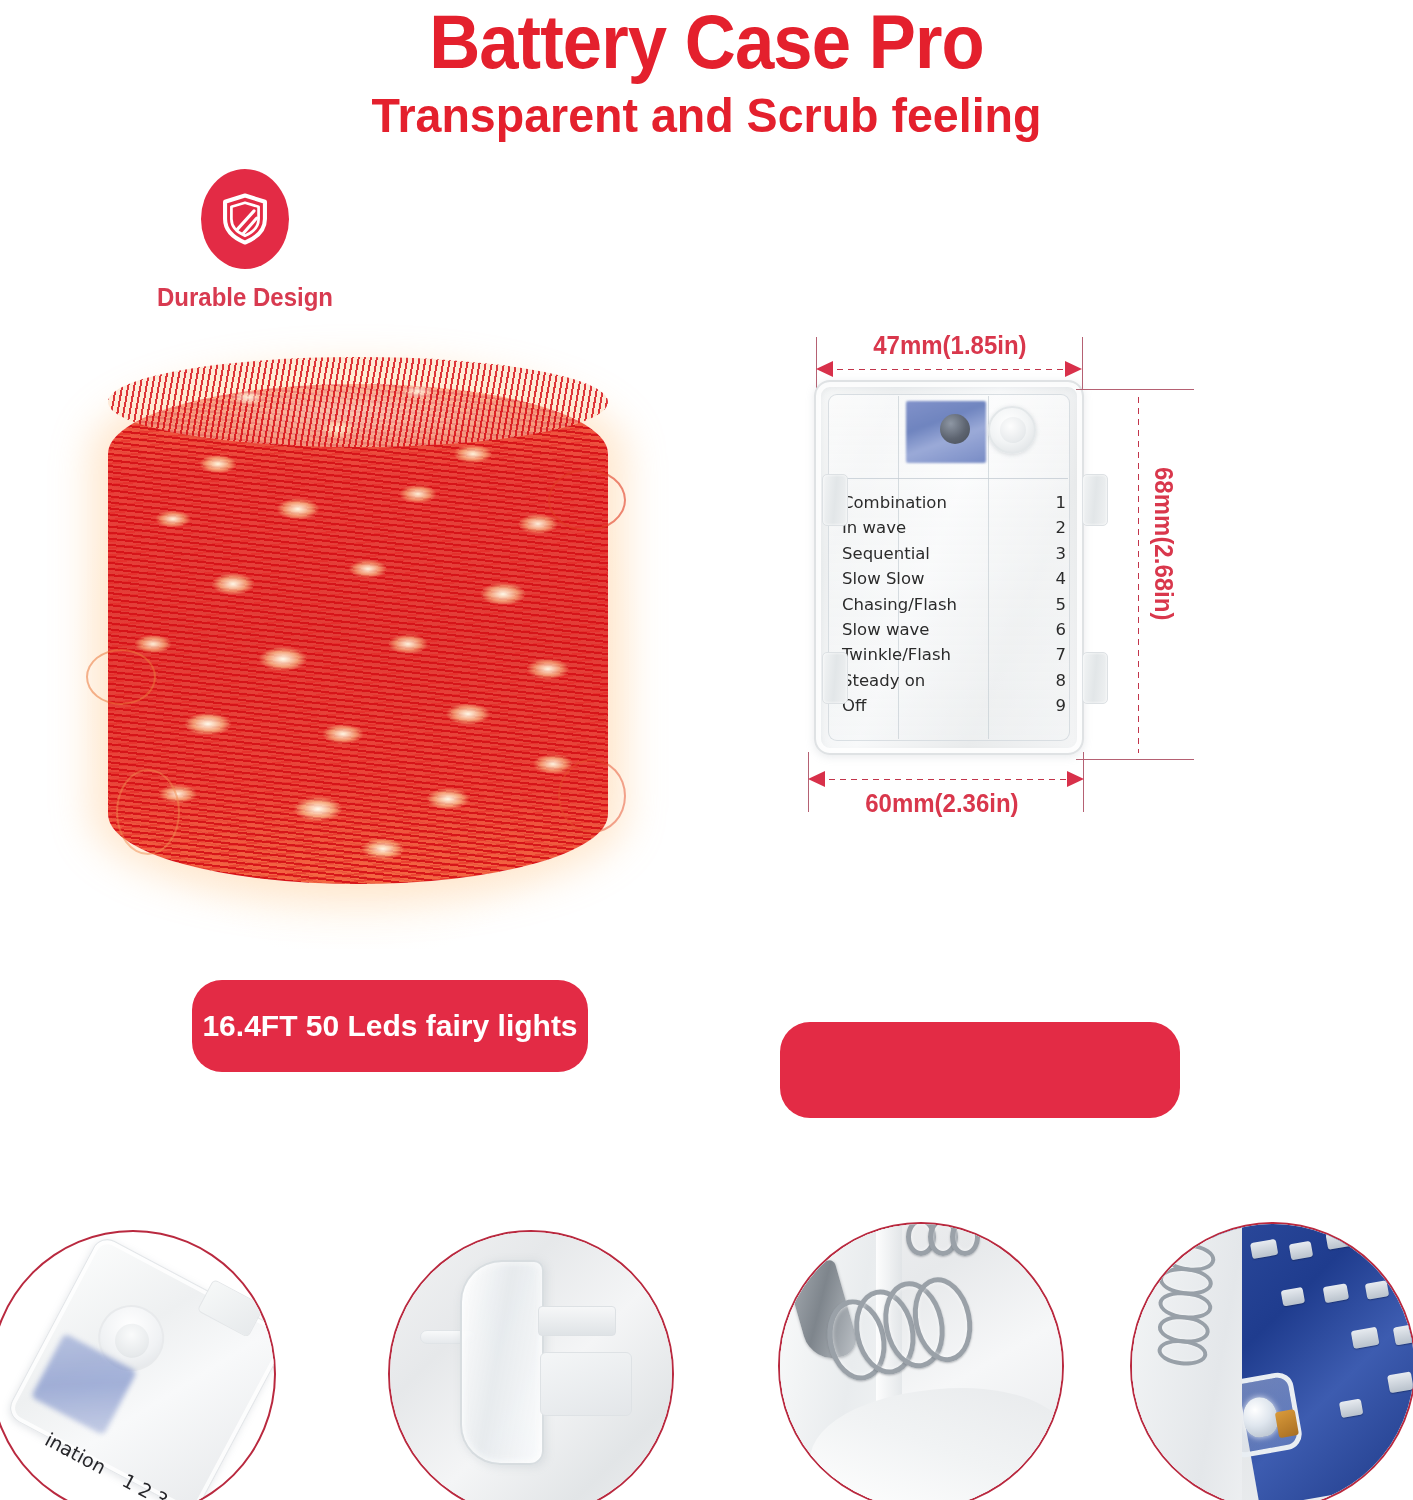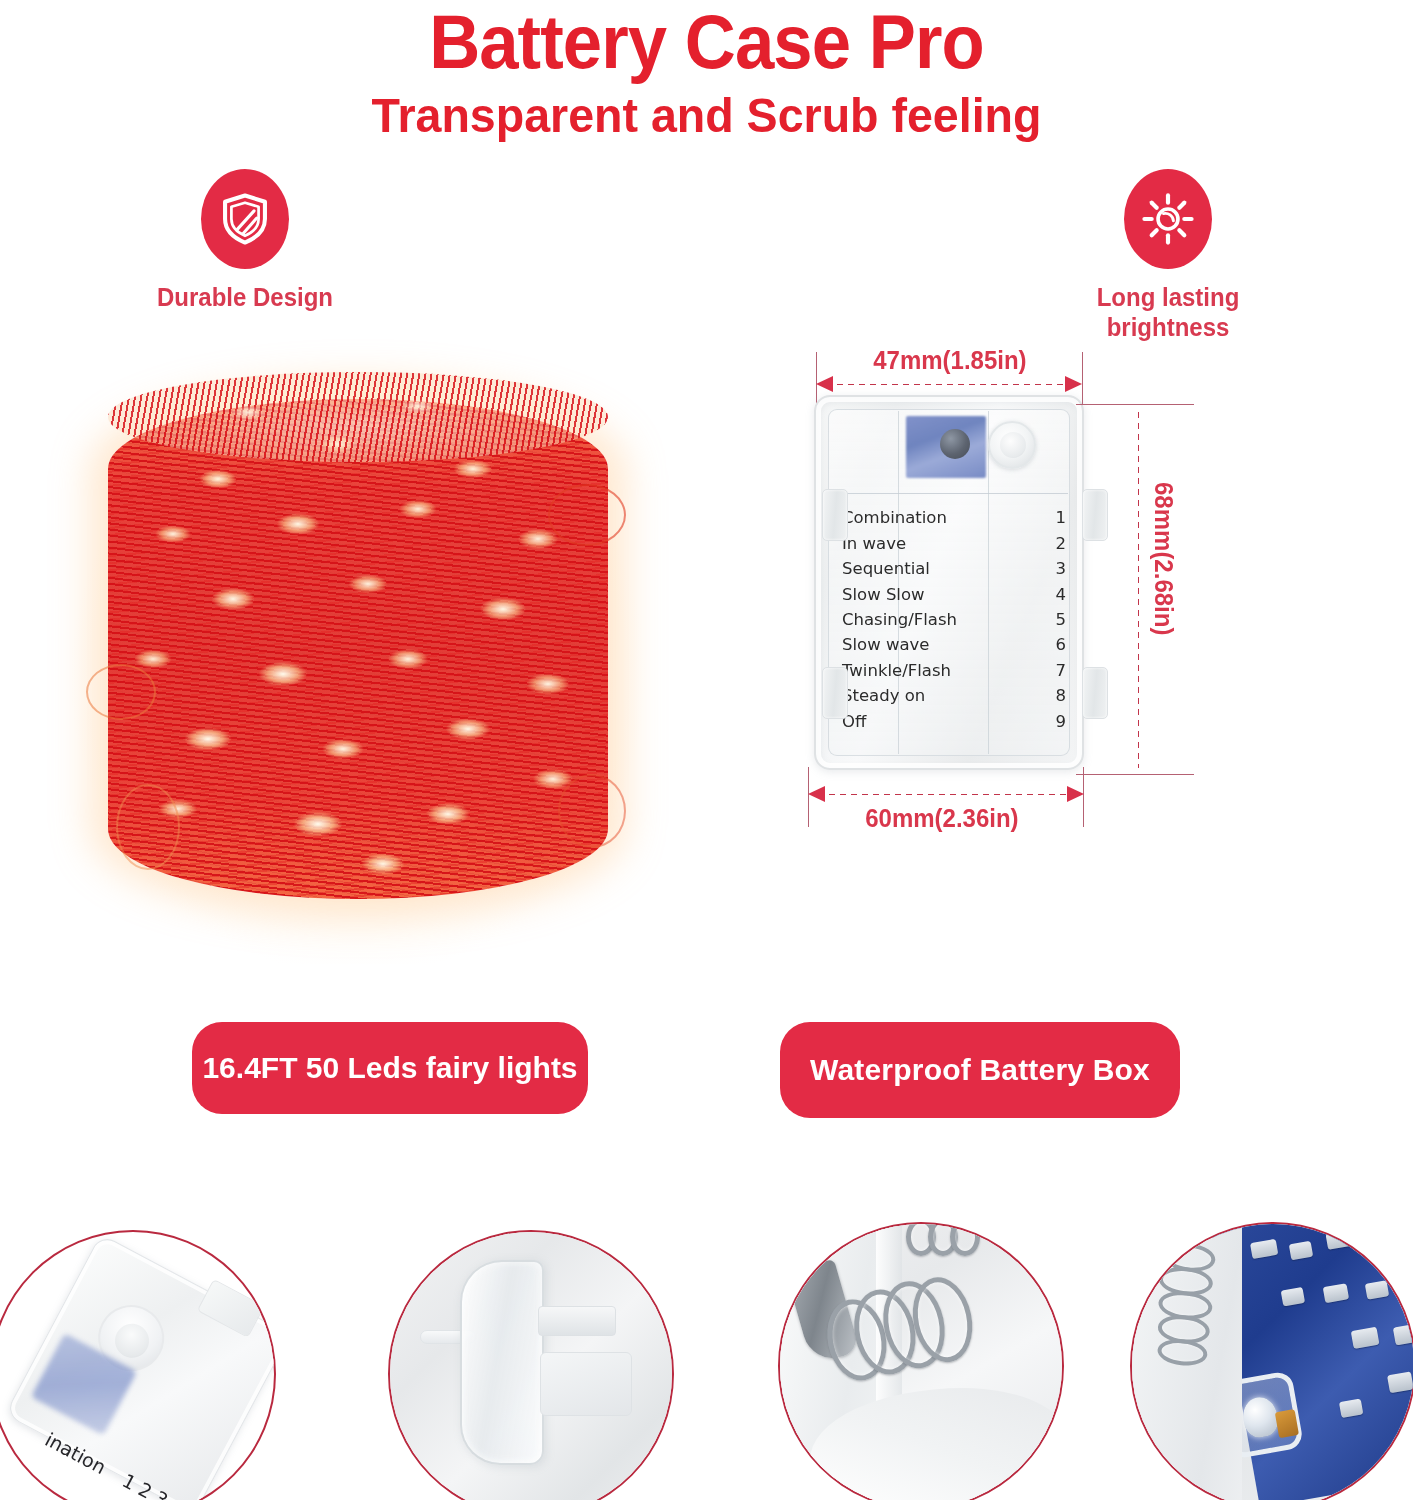--- a/index.html
+++ b/index.html
@@ -50,20 +50,21 @@
     font-weight: bold;
     color: #d83a50;
     line-height: 1.18;
     transform: scaleX(0.96);
   }
 
   
   .main {
     position: relative;
     height: 760px;
+    margin-top: 14px;
   }
 
   
   .coil-wrap {
     position: absolute;
     left: 78px; top: 22px;
     width: 560px; height: 560px;
   }
   .coil-body {
     position: absolute;
@@ -224,21 +225,21 @@
   .pill {
     position: absolute;
     background: #e32b45;
     color: #ffffff;
     border-radius: 30px;
     text-align: center;
     font-weight: bold;
     display: flex; flex-direction: column;
     align-items: center; justify-content: center;
   }
-  .pill-a { left: 192px; top: 1022px; width: 396px; height: 92px; font-size: 30px; }
+  .pill-a { left: 192px; top: 980px; width: 396px; height: 92px; font-size: 30px; }
   .pill-b { left: 780px; top: 1022px; width: 400px; height: 96px; }
   .pill-b .l1 { font-size: 30px; letter-spacing: .2px; }
   .pill-b .l2 { font-size: 24px; margin-top: 3px; }
 
   
   .detail-row { position: absolute; left: 0; top: 1212px; width: 1413px; height: 300px; }
   .detail {
     position: absolute;
     width: 286px; height: 288px;
     border-radius: 50%;
@@ -422,39 +423,20 @@
         <path d="M32 14 L47 18.5 L47 32 Q47 44 32 50.5 Q17 44 17 32 L17 18.5 Z" fill="none" stroke="#fff" stroke-width="3" stroke-linejoin="round"></path>
         <g stroke="#fff" stroke-width="3.4" stroke-linecap="round">
           <line x1="42" y1="23" x2="23" y2="44"></line>
           <line x1="45" y1="31" x2="30" y2="48"></line>
         </g>
       </svg>
     </div>
     <div class="feature-label">Durable Design</div>
   </div>
 
-  <div class="feature">
-    <div class="feature-badge">
-      <svg width="58" height="58" viewBox="0 0 64 64">
-        <circle cx="32" cy="32" r="11" fill="none" stroke="#fff" stroke-width="4"></circle>
-        <path d="M27 26 a9 9 0 0 1 11 8" fill="none" stroke="#fff" stroke-width="3.2" stroke-linecap="round"></path>
-        <g stroke="#fff" stroke-width="4.6" stroke-linecap="round">
-          <line x1="32" y1="6" x2="32" y2="14"></line>
-          <line x1="32" y1="50" x2="32" y2="58"></line>
-          <line x1="6" y1="32" x2="14" y2="32"></line>
-          <line x1="50" y1="32" x2="58" y2="32"></line>
-          <line x1="14" y1="14" x2="19.5" y2="19.5"></line>
-          <line x1="44.5" y1="44.5" x2="50" y2="50"></line>
-          <line x1="14" y1="50" x2="19.5" y2="44.5"></line>
-          <line x1="44.5" y1="19.5" x2="50" y2="14"></line>
-        </g>
-      </svg>
-    </div>
-    <div class="feature-label">Long lasting brightness</div>
-  </div>
 
 </div>
 
 <div class="main">
 
   <div class="coil-wrap">
     <div class="coil-glow"></div>
     <div class="coil-body"></div>
     <div class="coil-top"></div>
     <div class="coil-wisp" style="left:8px;  top:300px; width:70px; height:56px; border-color:rgba(235,120,60,.55);"></div>
@@ -538,21 +520,20 @@
     <div class="arrow-r" style="left:281px; top:444px;"></div>
     <div class="dim-text" style="left:76px; top:462px;">60mm(2.36in)</div>
   </div>
 </div>
 
 <div class="pill pill-a">
   <span>16.4FT 50 Leds fairy lights</span>
 </div>
 
 <div class="pill pill-b">
-  <span class="l1">Waterproof Battery Box</span>
 </div>
 
 <div class="detail-row">
 
   <div class="detail d1">
     <div class="detail-img">
       <div class="d1-box">
         <div class="d1-tab"></div>
         <div class="d1-knob"></div>
         <div class="d1-blue"></div>

